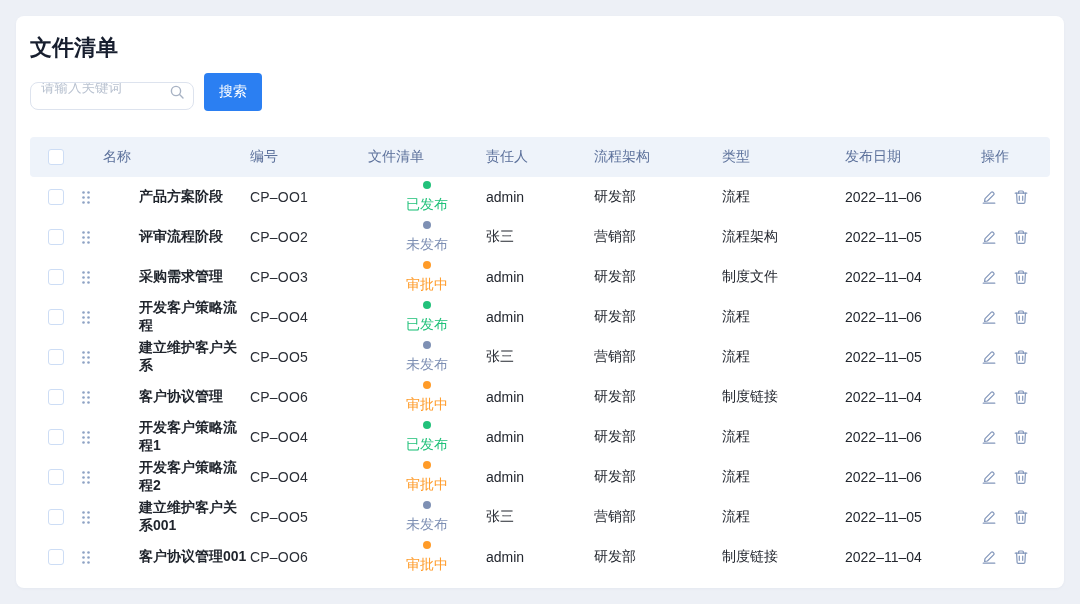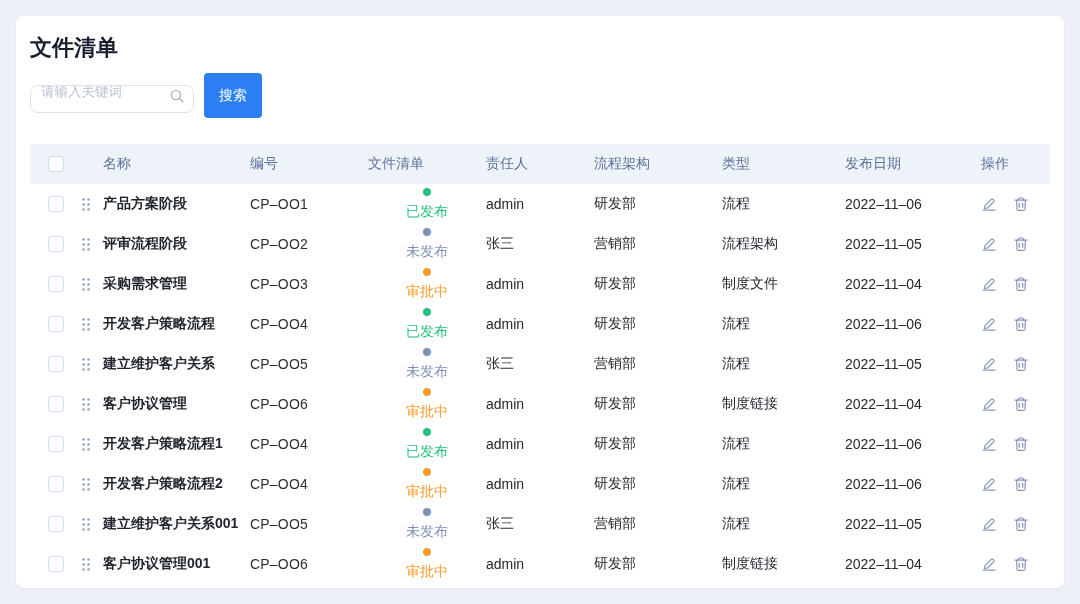--- a/index.html
+++ b/index.html
@@ -47,21 +47,21 @@
   }
   .search-input::placeholder { color: #b9c2d0; }
   .search-icon {
     position: absolute;
     right: 9px; top: 6px;
     width: 16px; height: 16px;
     color: #a8b3c4;
     pointer-events: none;
   }
   .search-btn {
-    height: 45px;
+    height: 38px;
     padding: 0 15px;
     background: #2b7ff2;
     color: #ffffff;
     font-size: 14px;
     border: none;
     border-radius: 4px;
     cursor: pointer;
     font-family: inherit;
   }
   .table { margin-top: 26px; }
@@ -82,21 +82,21 @@
   .trow { font-size: 14px; color: #23272f; }
   .checkbox {
     width: 16px; height: 16px;
     border: 1px solid #cdddf5;
     border-radius: 3px;
     background: #ffffff;
     cursor: pointer;
     display: inline-block;
   }
   .drag-handle { width: 12px; height: 15px; color: #8ea2c4; cursor: grab; display: block; }
-  .cell-name { font-weight: 600; color: #1f242c; }
+  .cell-name { font-weight: 600; color: #1f242c; margin-left: 36px; }
   .cell-code { color: #2a2e36; letter-spacing: 0.2px; }
   .status { display: flex; align-items: center; gap: 7px; flex-direction: column; }
   .status .dot { width: 8px; height: 8px; border-radius: 50%; background: currentColor; }
   .status.published   { color: #21c17a; }
   .status.unpublished { color: #7e90b4; }
   .status.pending     { color: #ff9b28; }
   .ops { display: flex; align-items: center; gap: 16px; }
   .op-icon { width: 16px; height: 16px; color: #8296ba; cursor: pointer; }
   .hdr-label { display: block; }
 </style>

